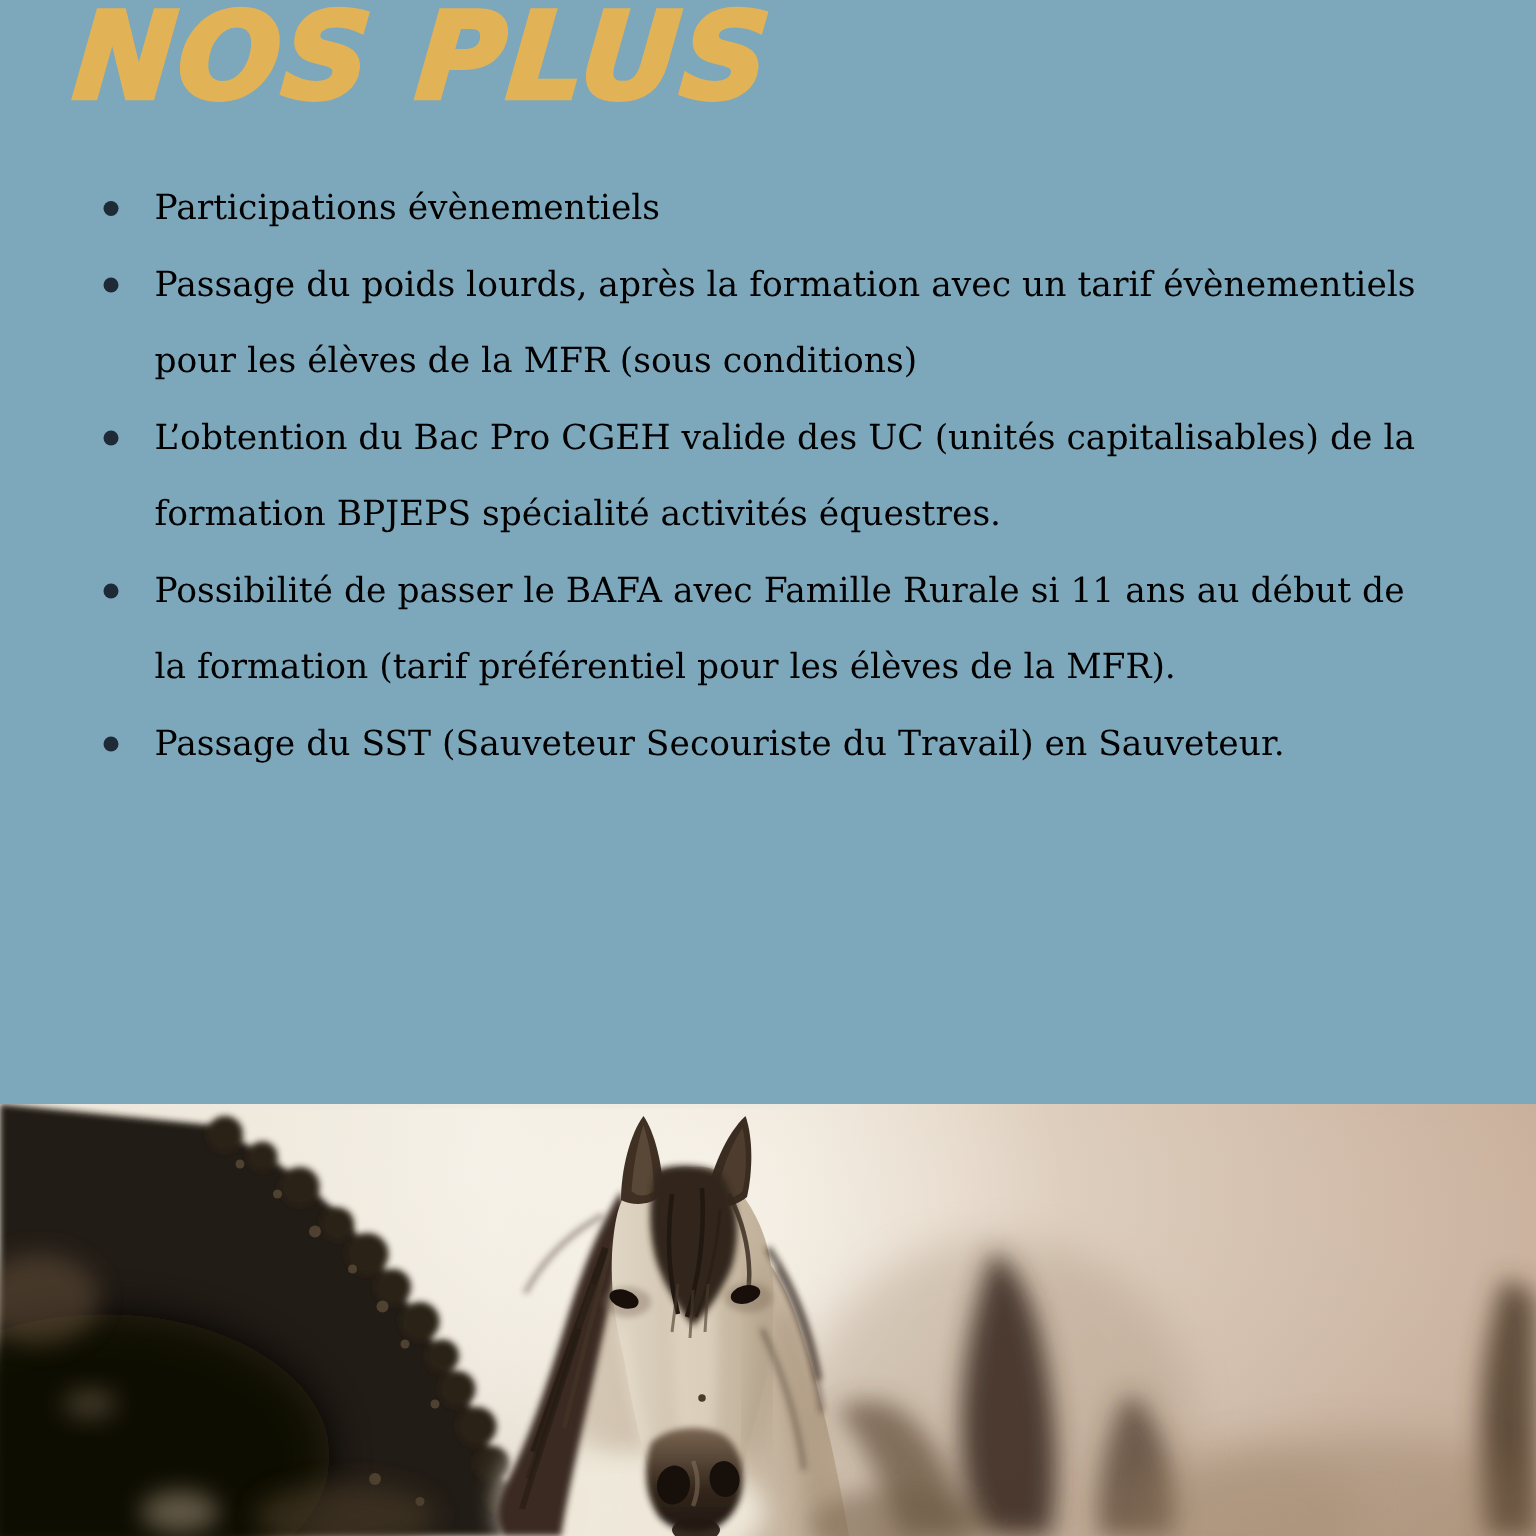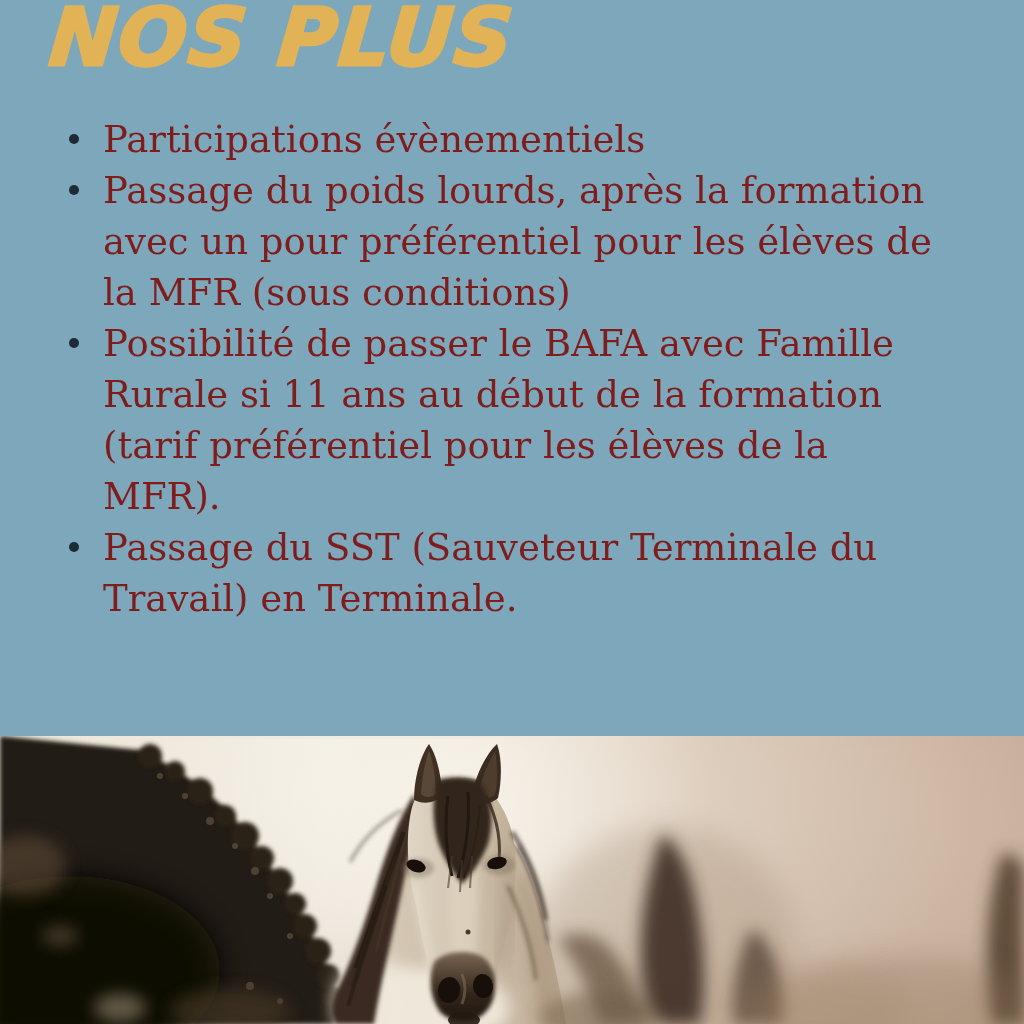--- a/index.html
+++ b/index.html
@@ -12,43 +12,44 @@
     letter-spacing:2px;
     color:#e2b356;
     -webkit-text-stroke:3px #e2b356;
     transform:skewX(-5deg);
     white-space:nowrap;
   }
   .bullets{
     position:absolute;left:66px;top:114px;width:884px;
     margin:0;padding:0;list-style:none;
     font-family:"DejaVu Serif","Liberation Serif",serif;
-    font-size:37px;line-height:51px;
-    color:#7f1d1d;
+    font-size:23px;line-height:51px;
+    color:#000000;
   }
   .bullets li{position:relative;padding-left:37px;}
   .bullets li::before{
     content:"";position:absolute;left:3px;top:20px;
     width:10px;height:10px;border-radius:50%;background:#1e2a35;
   }
   .photo{position:absolute;left:0;top:736px;width:1024px;height:288px;}
   .photo svg{display:block;}
 </style>
 </head>
 <body>
 
 <div class="poster">
 
   <div class="title">NOS PLUS</div>
 
   <ul class="bullets">
     <li>Participations évènementiels</li>
-    <li>Passage du poids lourds, après la formation avec un pour préférentiel pour les élèves de la MFR (sous conditions)</li>
+    <li>Passage du poids lourds, après la formation avec un tarif évènementiels pour les élèves de la MFR (sous conditions)</li>
+    <li>L’obtention du Bac Pro CGEH valide des UC (unités capitalisables) de la formation BPJEPS spécialité activités équestres.</li>
     <li>Possibilité de passer le BAFA avec Famille Rurale si 11 ans au début de la formation (tarif préférentiel pour les élèves de la MFR).</li>
-    <li>Passage du SST (Sauveteur Terminale du Travail) en Terminale.</li>
+    <li>Passage du SST (Sauveteur Secouriste du Travail) en Sauveteur.</li>
   </ul>
 
   <div class="photo">
     <svg width="1024" height="288" viewBox="0 0 1024 288" xmlns="http://www.w3.org/2000/svg">
       <defs>
         <linearGradient id="skyG" x1="0" y1="0" x2="1" y2="0">
           <stop offset="0" stop-color="#ece5d8"></stop>
           <stop offset="0.32" stop-color="#f3eee4"></stop>
           <stop offset="0.62" stop-color="#e2d4c4"></stop>
           <stop offset="1" stop-color="#c9b09c"></stop>

